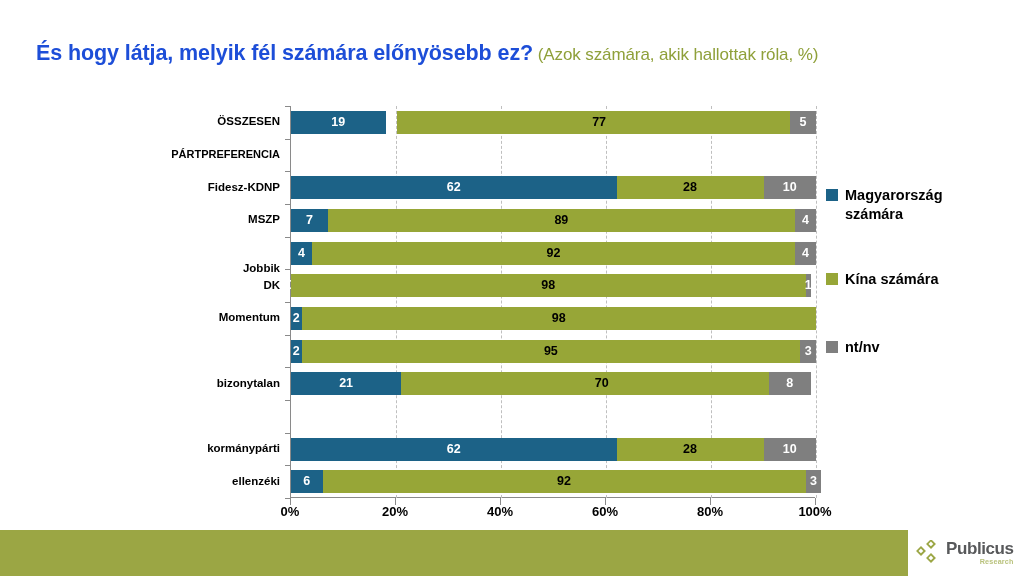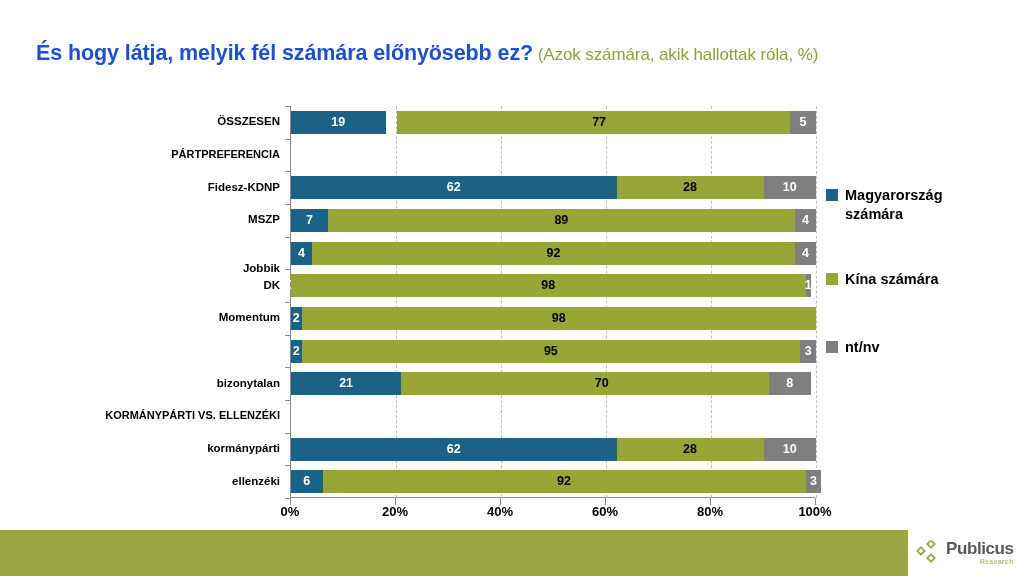--- a/index.html
+++ b/index.html
@@ -111,21 +111,20 @@
   <div id="chart-area">
     <div id="cat-axis">
         <div class="cat-label" style="top: 9.33333px;">ÖSSZESEN</div>
         <div class="cat-label" style="top: 74.6667px;">Fidesz-KDNP</div>
         <div class="cat-label header" style="top: 42px;">PÁRTPREFERENCIA</div>
         <div class="cat-label" style="top: 107.333px;">MSZP</div>
         <div class="cat-label" style="top: 128px; margin-top: 28px;">Jobbik</div>
         <div class="cat-label" style="top: 172.667px;">DK</div>
         <div class="cat-label" style="top: 205.333px;">Momentum</div>
         <div class="cat-label" style="top: 270.667px;">bizonytalan</div>
-        <div class="cat-label header" style="top: 303.333px;">KORMÁNYPÁRTI VS. ELLENZÉKI</div>
         <div class="cat-label" style="top: 336px;">kormánypárti</div>
         <div class="cat-label" style="top: 368.667px;">ellenzéki</div>
       </div>
     <div id="plot">
       <div id="xaxis-line"></div>
     <div class="gridline" style="left: 105px;"></div>
         <div class="gridline" style="left: 210px;"></div>
         <div class="gridline" style="left: 315px;"></div>
         <div class="gridline" style="left: 420px;"></div>
         <div class="gridline" style="left: 525px;"></div>

